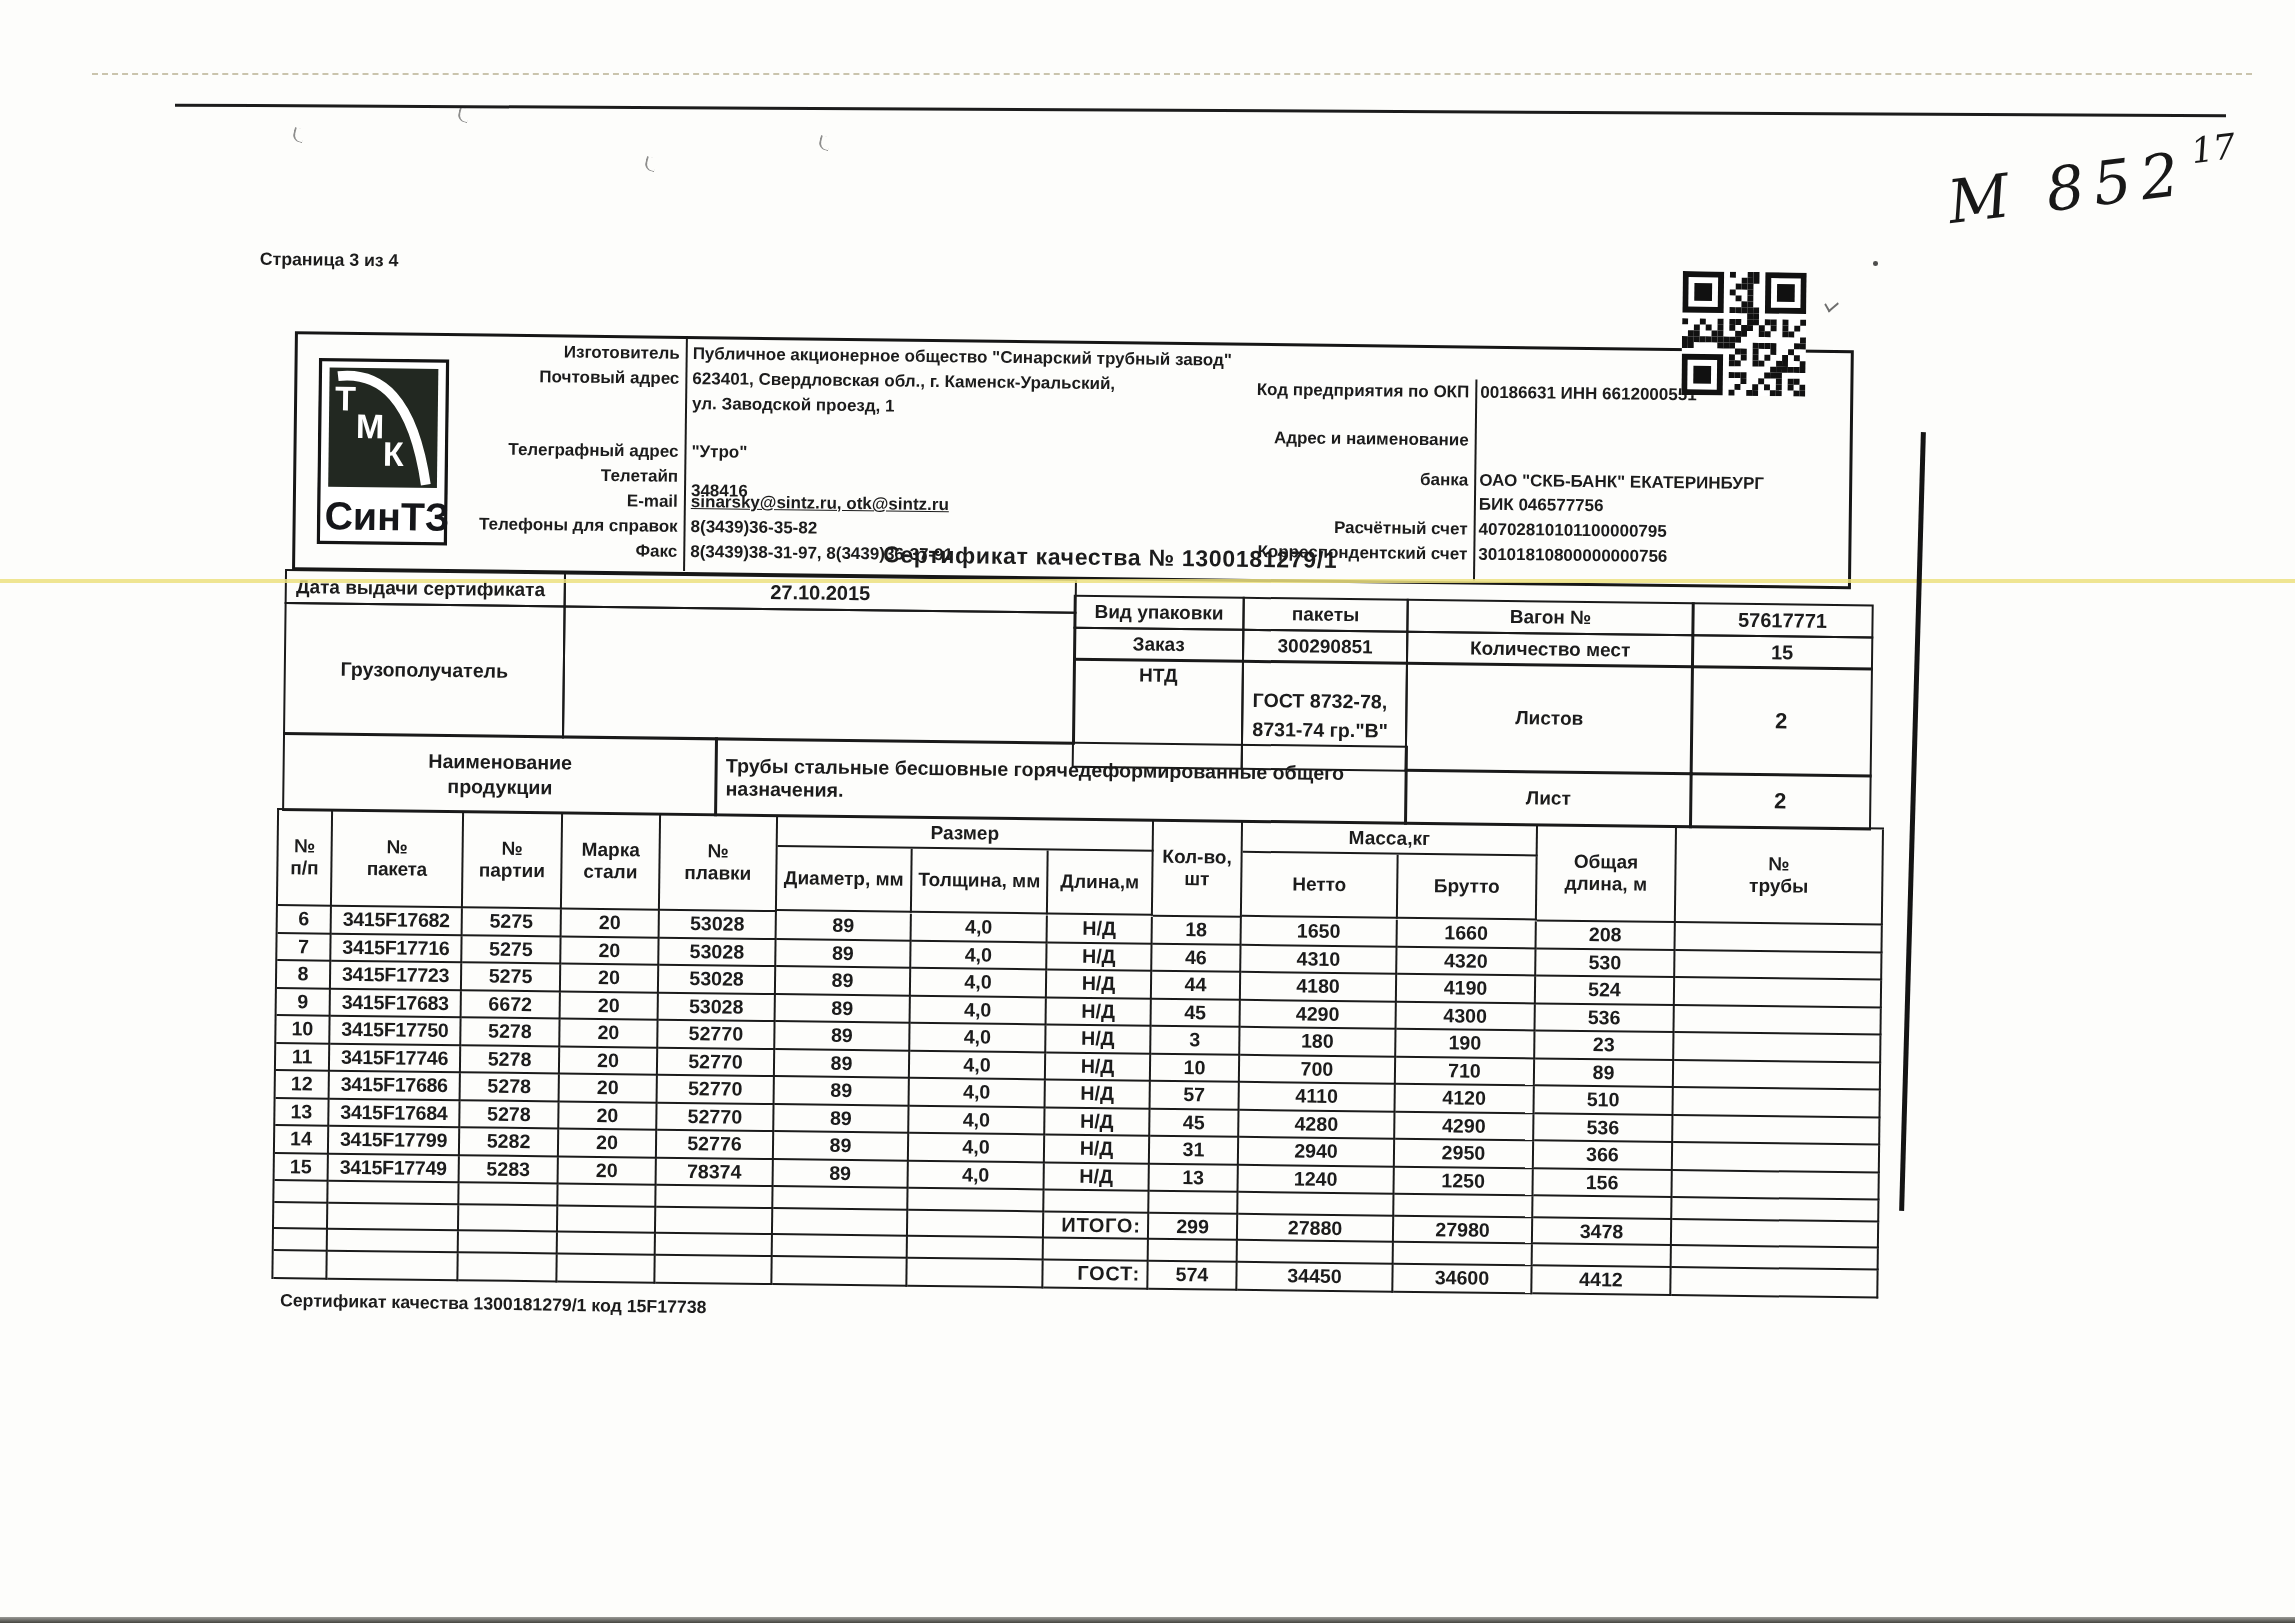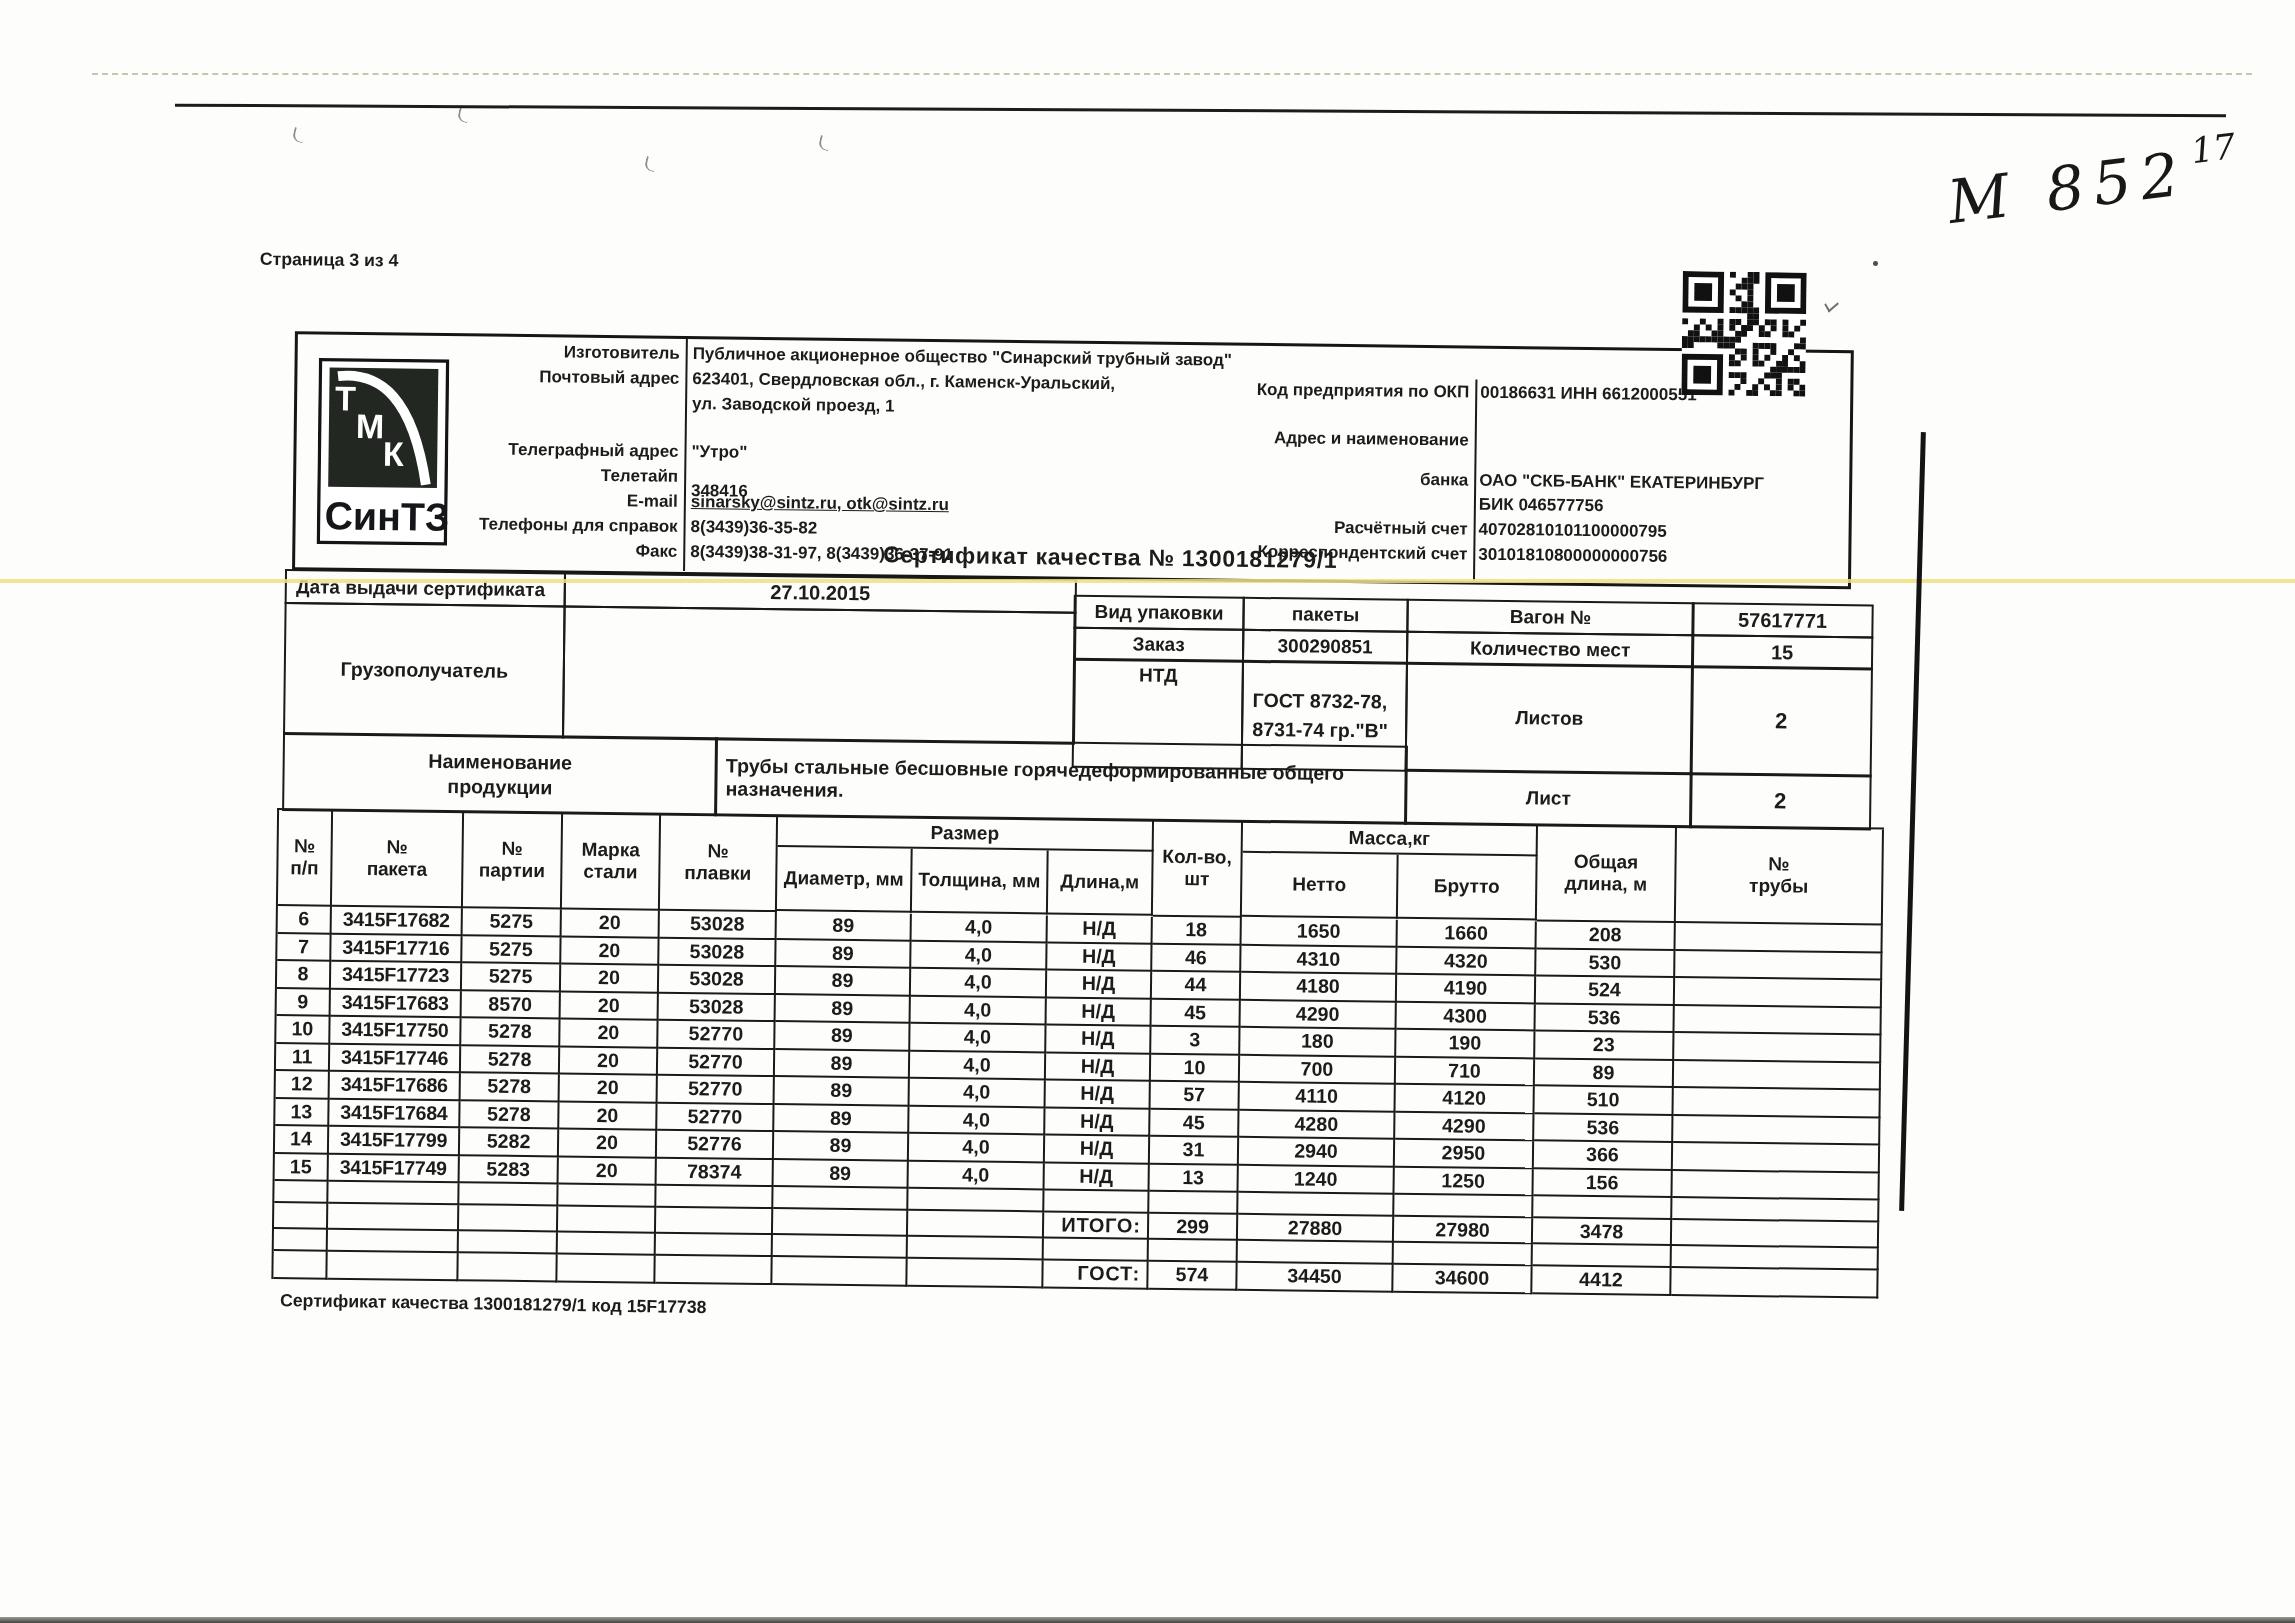--- a/index.html
+++ b/index.html
@@ -379,21 +379,21 @@
             <div class="tcell c-length">Н/Д</div>
             <div class="tcell c-qty">44</div>
             <div class="tcell c-net">4180</div>
             <div class="tcell c-gross">4190</div>
             <div class="tcell c-total_length">524</div>
             <div class="tcell c-pipe_no"></div>
           </div>
           <div class="trow h-data">
             <div class="tcell c-npp">9</div>
             <div class="tcell c-package">3415F17683</div>
-            <div class="tcell c-batch">8570</div>
+            <div class="tcell c-batch">6672</div>
             <div class="tcell c-steel">20</div>
             <div class="tcell c-heat">53028</div>
             <div class="tcell c-diameter">89</div>
             <div class="tcell c-thickness">4,0</div>
             <div class="tcell c-length">Н/Д</div>
             <div class="tcell c-qty">45</div>
             <div class="tcell c-net">4290</div>
             <div class="tcell c-gross">4300</div>
             <div class="tcell c-total_length">536</div>
             <div class="tcell c-pipe_no"></div>

